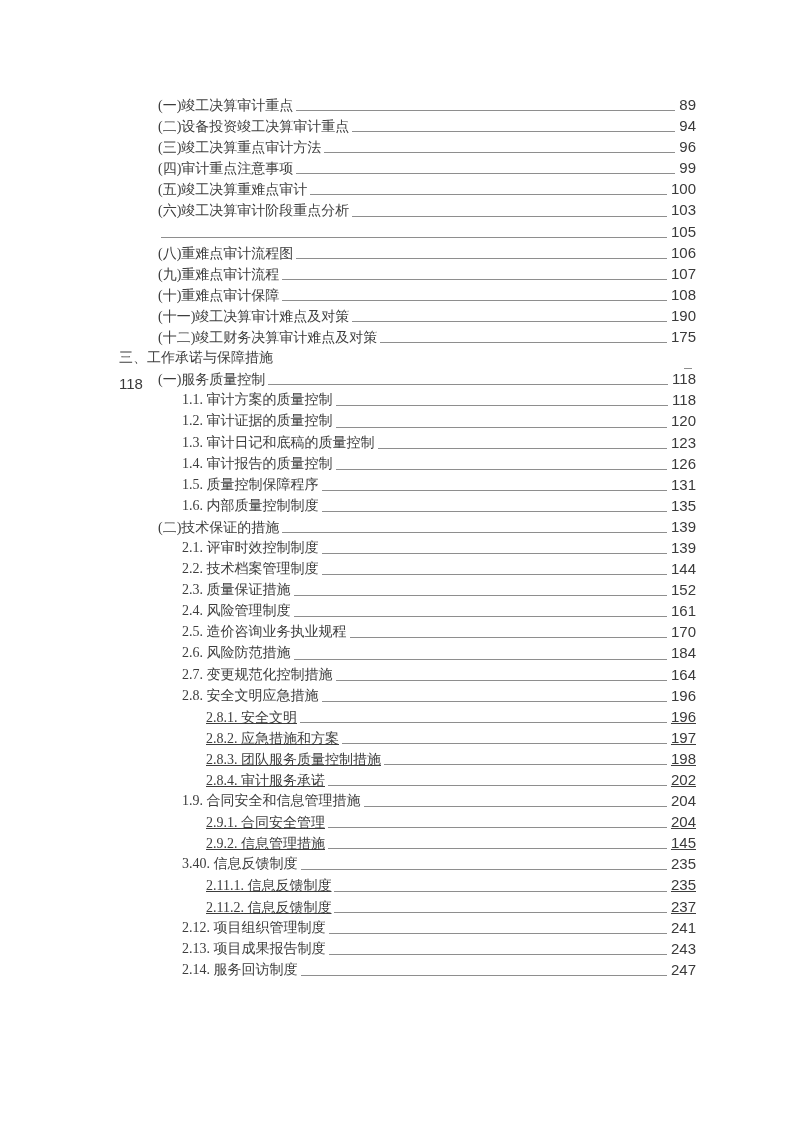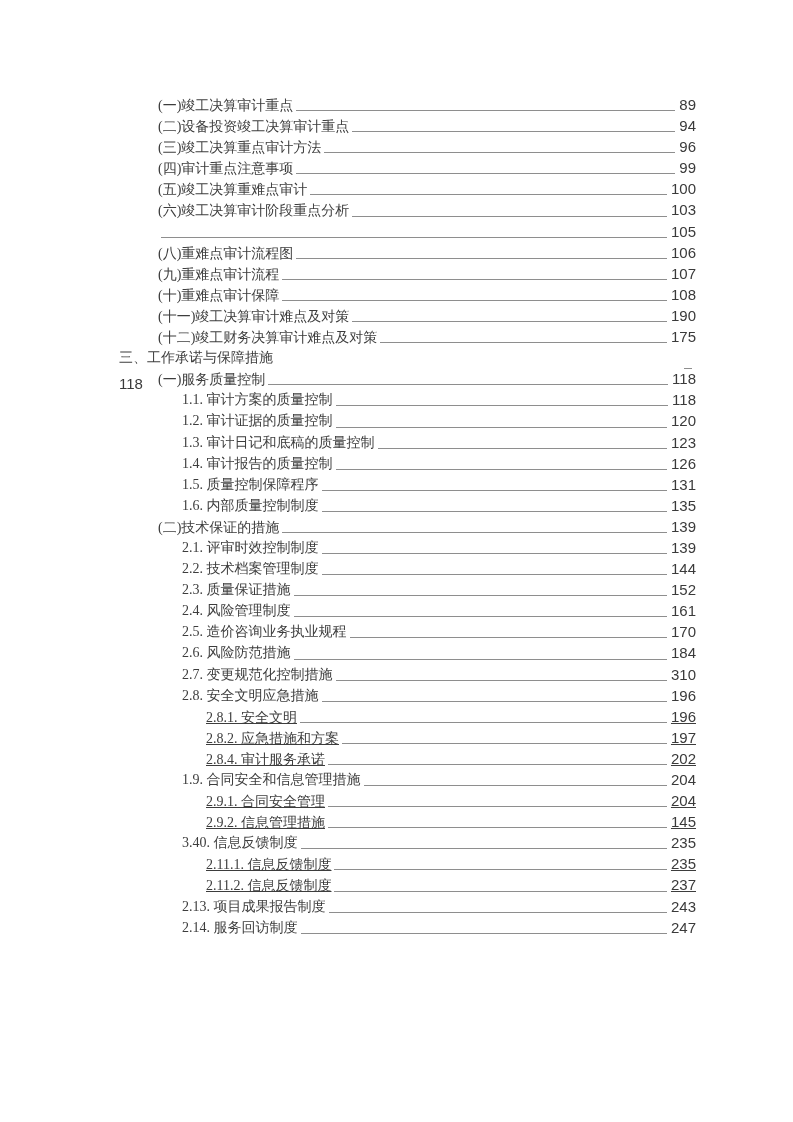--- a/index.html
+++ b/index.html
@@ -187,38 +187,43 @@
         <span class="num">170</span>
       </div>
       <div class="row lv3">
         <span class="label">2.6. 风险防范措施</span>
         <span class="leader"></span>
         <span class="num">184</span>
       </div>
       <div class="row lv3">
         <span class="label">2.7. 变更规范化控制措施</span>
         <span class="leader"></span>
-        <span class="num">310</span>
+        <span class="num">164</span>
       </div>
       <div class="row lv3">
         <span class="label">2.8. 安全文明应急措施</span>
         <span class="leader"></span>
         <span class="num">196</span>
       </div>
       <div class="row lv4">
         <span class="label">2.8.1. 安全文明</span>
         <span class="leader"></span>
         <span class="num">196</span>
       </div>
       <div class="row lv4">
         <span class="label">2.8.2. 应急措施和方案</span>
         <span class="leader"></span>
         <span class="num">197</span>
       </div>
       <div class="row lv4">
+        <span class="label">2.8.3. 团队服务质量控制措施</span>
+        <span class="leader"></span>
+        <span class="num">198</span>
+      </div>
+      <div class="row lv4">
         <span class="label">2.8.4. 审计服务承诺</span>
         <span class="leader"></span>
         <span class="num">202</span>
       </div>
       <div class="row lv3">
         <span class="label">1.9. 合同安全和信息管理措施</span>
         <span class="leader"></span>
         <span class="num">204</span>
       </div>
       <div class="row lv4">
@@ -238,20 +243,25 @@
       </div>
       <div class="row lv4">
         <span class="label">2.11.1. 信息反馈制度</span>
         <span class="leader"></span>
         <span class="num">235</span>
       </div>
       <div class="row lv4">
         <span class="label">2.11.2. 信息反馈制度</span>
         <span class="leader"></span>
         <span class="num">237</span>
+      </div>
+      <div class="row lv3">
+        <span class="label">2.12. 项目组织管理制度</span>
+        <span class="leader"></span>
+        <span class="num">241</span>
       </div>
       <div class="row lv3">
         <span class="label">2.13. 项目成果报告制度</span>
         <span class="leader"></span>
         <span class="num">243</span>
       </div>
       <div class="row lv3">
         <span class="label">2.14. 服务回访制度</span>
         <span class="leader"></span>
         <span class="num">247</span>

